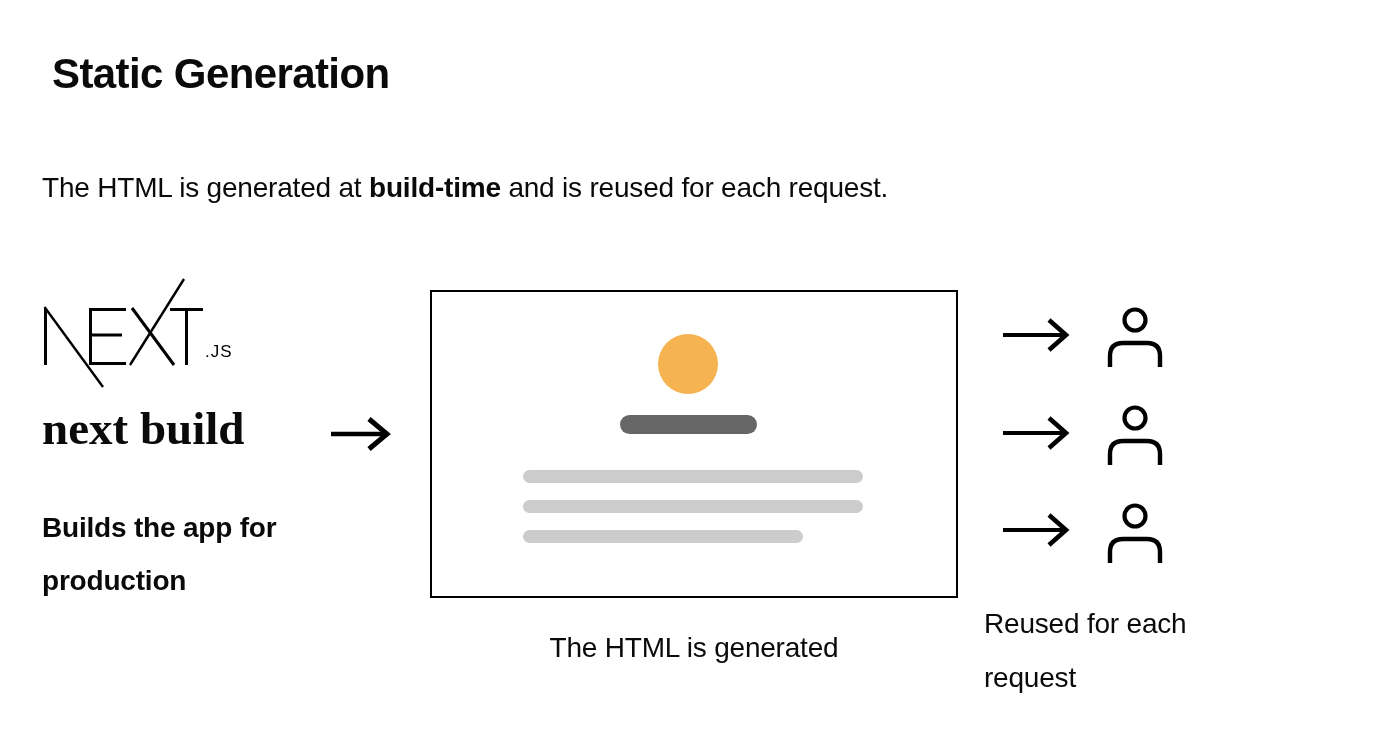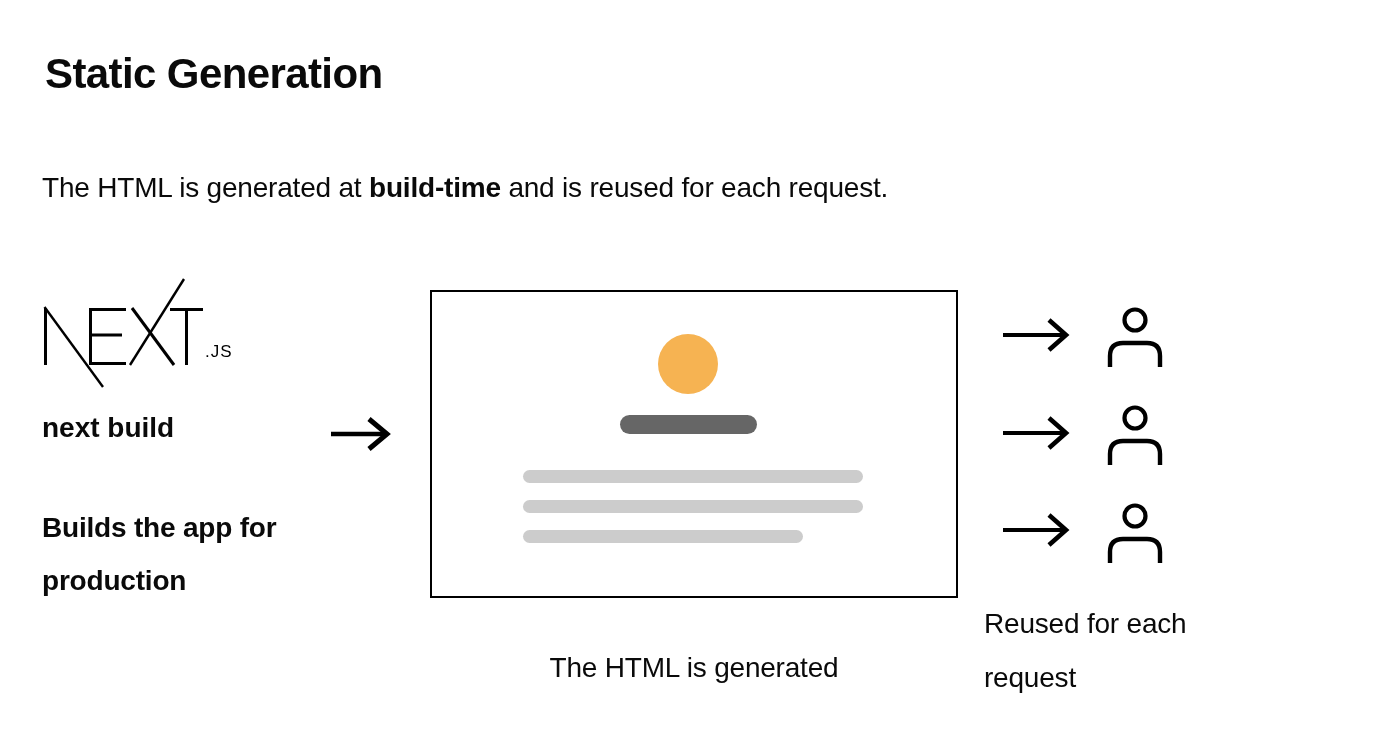--- a/index.html
+++ b/index.html
@@ -2,35 +2,35 @@
 <html style="--orange: #F6B352; --dark-bar: #666666; --light-bar: #CCCCCC; --ink: #000000;"><head>
 <meta charset="utf-8">
 <style>
   * { margin:0; padding:0; box-sizing:border-box; }
   html,body { background:#fff; }
   body {
     width:1386px; height:744px; position:relative; overflow:hidden;
     font-family:"Liberation Sans", sans-serif; color:#0a0a0a;
   }
   .title {
-    position:absolute; left:45px; top:50px;
+    position:absolute; left:52px; top:50px;
     font-size:42px; font-weight:700; letter-spacing:-0.6px; line-height:48px;
   }
   .subtitle {
     position:absolute; left:42px; top:168px;
     font-size:28px; line-height:40px; letter-spacing:-0.2px;
   }
   .subtitle strong { font-weight:700;text-align:right; }
 
   
   .logo { position:absolute; left:38px; top:275px; }
   .command {
     position:absolute; left:42px; top:406px;
-    font-family:Liberation Sans, sans-serif;
-    font-weight:700; font-size:28px; line-height:44px; letter-spacing:0;
+    font-family:Liberation Serif, serif;
+    font-weight:700; font-size:47px; line-height:44px; letter-spacing:0;
   }
   .arrow-build { position:absolute; left:330px; top:414px; }
   .build-desc {
     position:absolute; left:42px; top:501px; width:312px;
     font-size:28px; line-height:53px; letter-spacing:-0.2px;font-weight:bold;
   }
 
   
   .page-box {
     position:absolute; left:430px; top:290px; width:528px; height:308px;
@@ -43,21 +43,21 @@
   .bar { position:absolute; }
   .bar-dark {
     left:188px; top:123px; width:137px; height:19px;
     border-radius:9.5px; background:var(--dark-bar,#666666);
   }
   .bar-light { left:91px; height:13px; border-radius:6.5px; background:var(--light-bar,#CCCCCC); }
   .bar-1 { top:178px; width:340px; }
   .bar-2 { top:208px; width:340px; }
   .bar-3 { top:238px; width:280px; }
   .center-caption {
-    position:absolute; left:430px; top:652px; width:528px;
+    position:absolute; left:430px; top:632px; width:528px;
     text-align:center; font-size:28px; letter-spacing:-0.2px;
   }
 
   
   .req-arrow { position:absolute; left:1003px; }
   .req-arrow-1 { top:317px; } .req-arrow-2 { top:415px; } .req-arrow-3 { top:512px; }
   .user { position:absolute; left:1107px; }
   .user-1 { top:307px; } .user-2 { top:405px; } .user-3 { top:503px; }
   .right-caption {
     position:absolute; left:984px; top:597px; width:300px;

